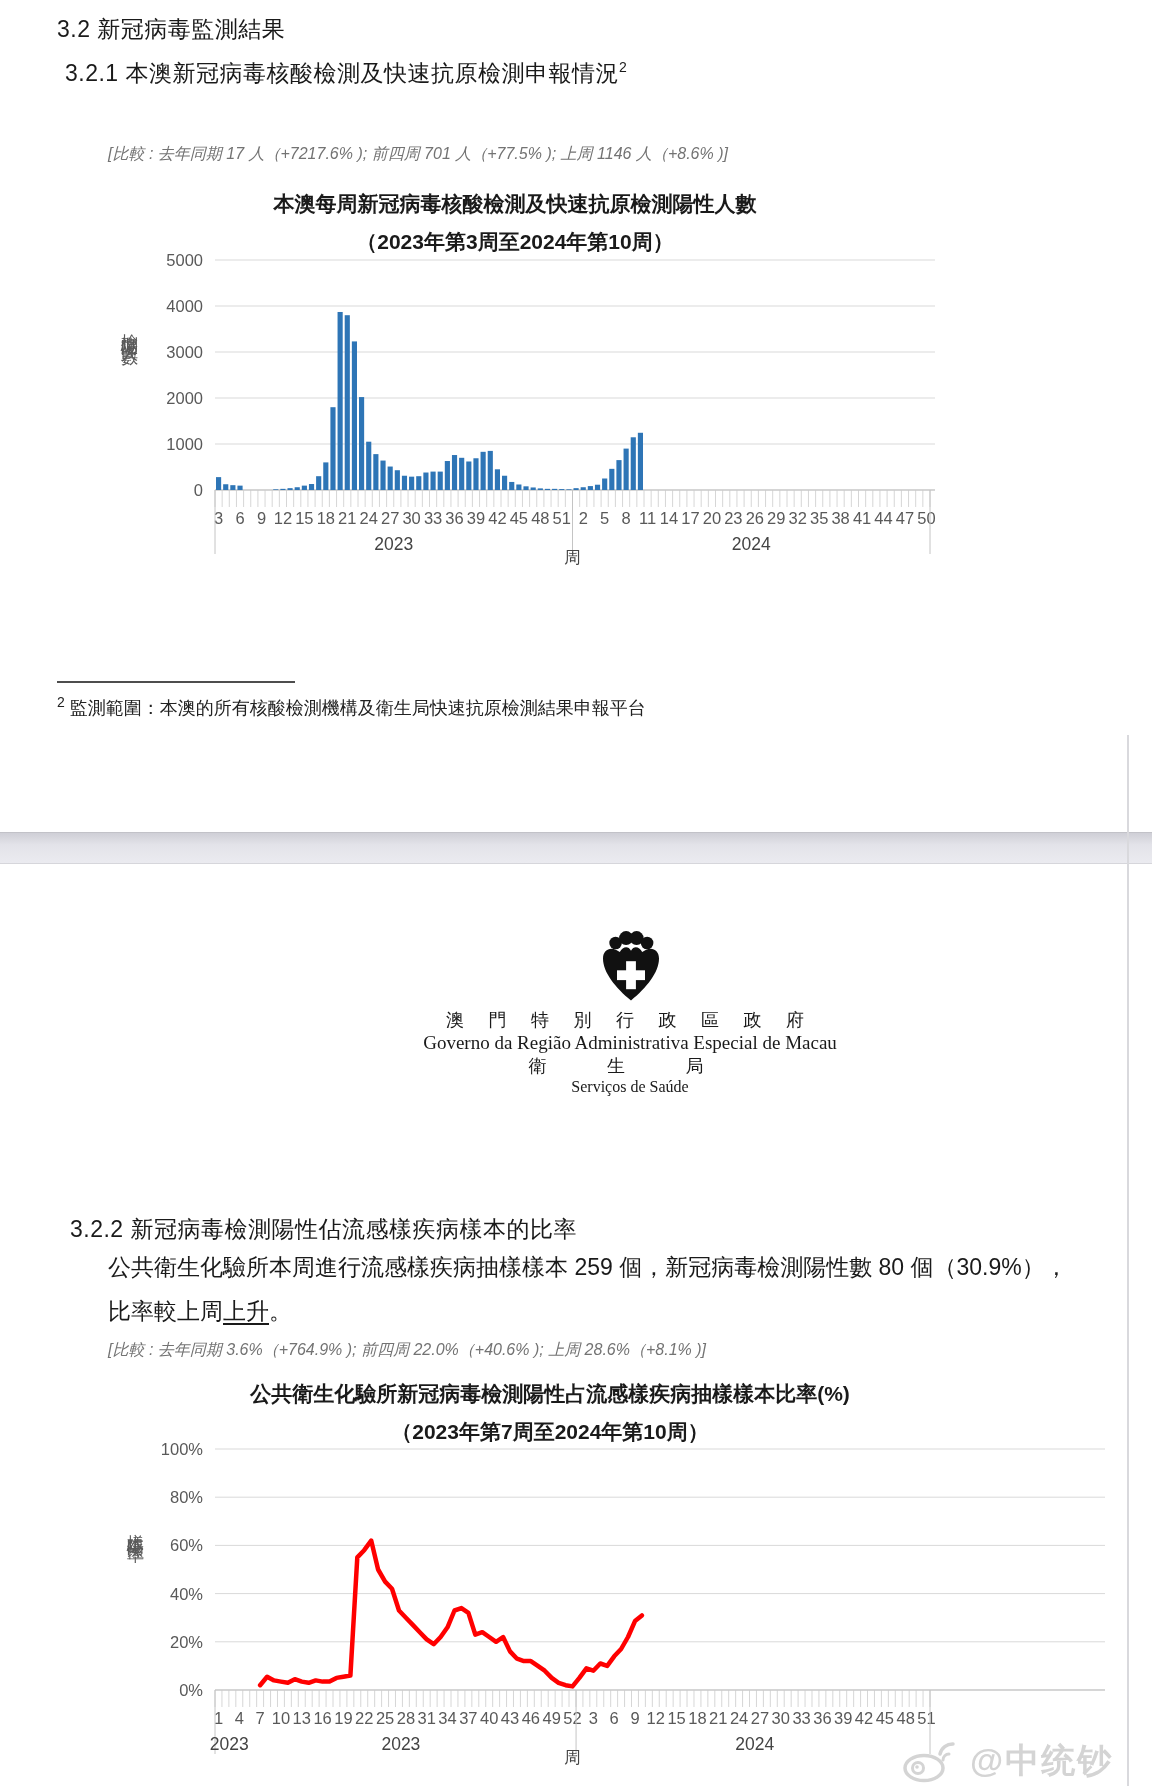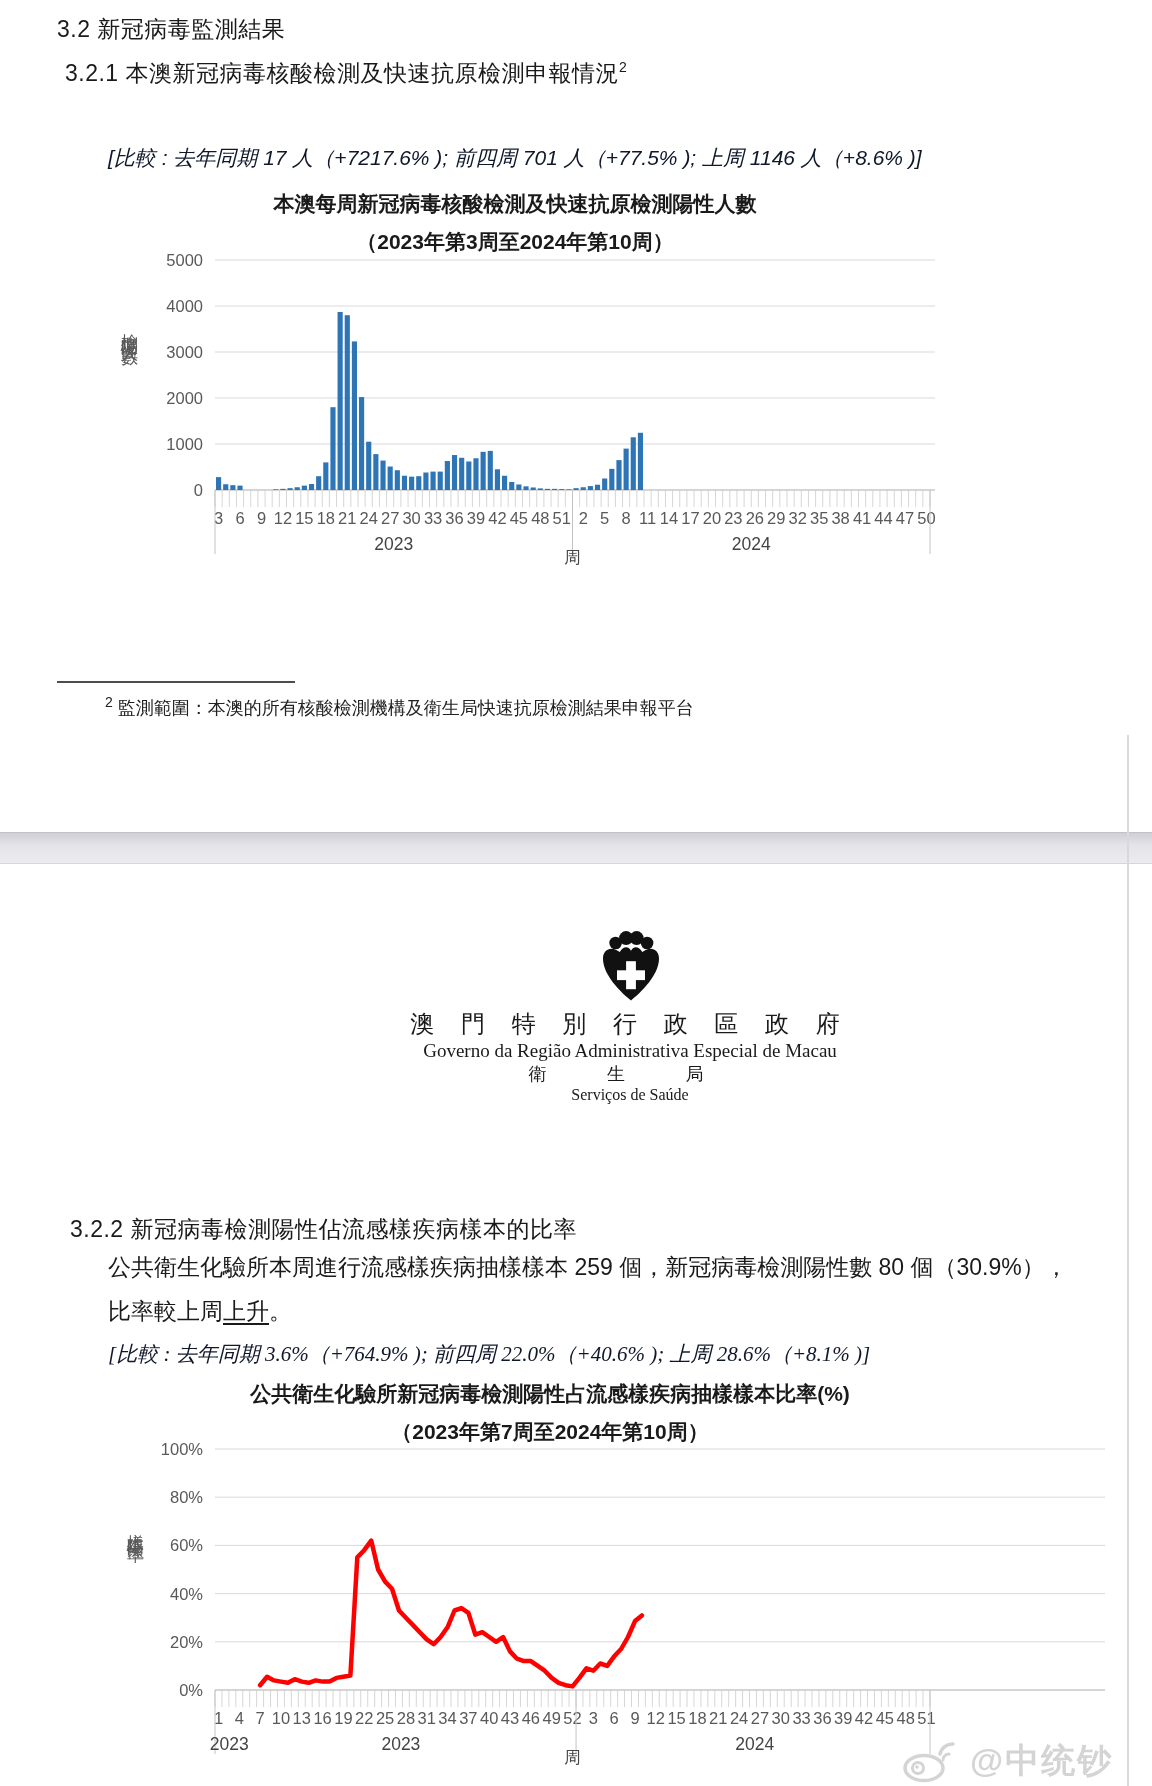--- a/index.html
+++ b/index.html
@@ -1,31 +1,31 @@
 <!DOCTYPE html>
 <html><head>
 <meta charset="utf-8">
 <style>
   html,body{margin:0;padding:0;background:#ffffff;}
   .page{position:relative;width:1152px;height:1786px;background:#ffffff;overflow:hidden;
         font-family:"Liberation Sans","DejaVu Sans",sans-serif;color:#1a1a1a;}
   .abs{position:absolute;}
   .h1{font-size:23px;letter-spacing:0.5px;}
   .body-text{font-size:23px;white-space:nowrap;}
-  .compare{font-size:21px;font-style:italic;white-space:nowrap;color:#0f172a;}
+  .compare{font-size:16px;font-style:italic;white-space:nowrap;color:#737373;}
   .chart-title{font-size:21px;font-weight:bold;text-align:center;white-space:nowrap;}
   .vlabel{writing-mode:vertical-rl;text-orientation:upright;font-size:17px;color:#595959;letter-spacing:3px;}
   .u{text-decoration:underline;text-underline-offset:4px;}
   sup{font-size:14px;}
-  .footnote{font-size:18px;color:#222;margin-left:48px;}
+  .footnote{font-size:18px;color:#222;}
   .fn-rule{height:2px;background:#4d4d4d;}
   .band{background:linear-gradient(180deg,#cfcfd6 0%,#e3e3e9 40%,#ebebf0 100%);
         border-top:1px solid #c2c2c8;border-bottom:1px solid #d6d6db;}
   .gov{text-align:center;}
-  .gov-zh1{font-size:24px;letter-spacing:10px;font-family:Liberation Sans, sans-serif;}
+  .gov-zh1{font-size:18px;letter-spacing:10px;font-family:Liberation Serif, serif;}
   .gov-pt1{font-size:19px;font-family:"Liberation Serif","DejaVu Serif",serif;}
   .gov-zh2{font-size:18px;letter-spacing:28px;font-family:"Liberation Serif","DejaVu Serif",serif;}
   .gov-pt2{font-size:16px;font-family:"Liberation Serif","DejaVu Serif",serif;}
   .watermark{display:flex;align-items:center;gap:8px;color:#d4d4d4;font-size:34px;letter-spacing:2px;
              font-weight:bold;pointer-events:none;}
   .edge{background:#d9d9dd;}
 </style>
 </head>
 <body>
 
@@ -270,21 +270,21 @@
   <div class="abs gov" style="left:330px;top:1008px;width:600px;">
     <div class="gov-zh1">澳 門 特 別 行 政 區 政 府</div>
     <div class="gov-pt1">Governo da Região Administrativa Especial de Macau</div>
     <div class="gov-zh2" style="margin-top:0;">衛 生 局</div>
     <div class="gov-pt2">Serviços de Saúde</div>
   </div>
 
   <div class="abs h1" style="left:70px;top:1214px;">3.2.2 新冠病毒檢測陽性佔流感樣疾病樣本的比率</div>
   <div class="abs body-text" style="left:108px;top:1252px;">公共衛生化驗所本周進行流感樣疾病抽樣樣本 259 個，新冠病毒檢測陽性數 80 個（30.9%），</div>
   <div class="abs body-text" style="left:108px;top:1296px;"><span>比率較上周</span><span class="u">上升</span><span>。</span></div>
-  <div class="abs compare" style="left:108px;top:1340px;font-family:Liberation Serif, serif;">[比較 : 去年同期 3.6%（+764.9% ); 前四周 22.0%（+40.6% ); 上周 28.6%（+8.1% )]</div>
+  <div class="abs compare" style="left:108px;top:1340px;">[比較 : 去年同期 3.6%（+764.9% ); 前四周 22.0%（+40.6% ); 上周 28.6%（+8.1% )]</div>
 
   <div class="abs chart-title" style="left:215px;top:1380px;width:670px;">公共衛生化驗所新冠病毒檢測陽性占流感樣疾病抽樣樣本比率(%)</div>
   <div class="abs chart-title" style="left:215px;top:1418px;width:670px;">（2023年第7周至2024年第10周）</div>
 
   <div class="abs vlabel" style="left:124px;top:1520px;">樣本陽性率</div>
   <svg id="chart2" class="abs" style="left:115px;top:1437px;" width="1000" height="349" viewBox="0 0 1000 349">
       <line x1="100" y1="253" x2="990" y2="253" stroke="#d9d9d9" stroke-width="1"></line>
       <text x="88" y="259" text-anchor="end" font-size="16.5" fill="#595959">0%</text>
       <line x1="100" y1="204.8" x2="990" y2="204.8" stroke="#d9d9d9" stroke-width="1"></line>
       <text x="88" y="210.8" text-anchor="end" font-size="16.5" fill="#595959">20%</text>

